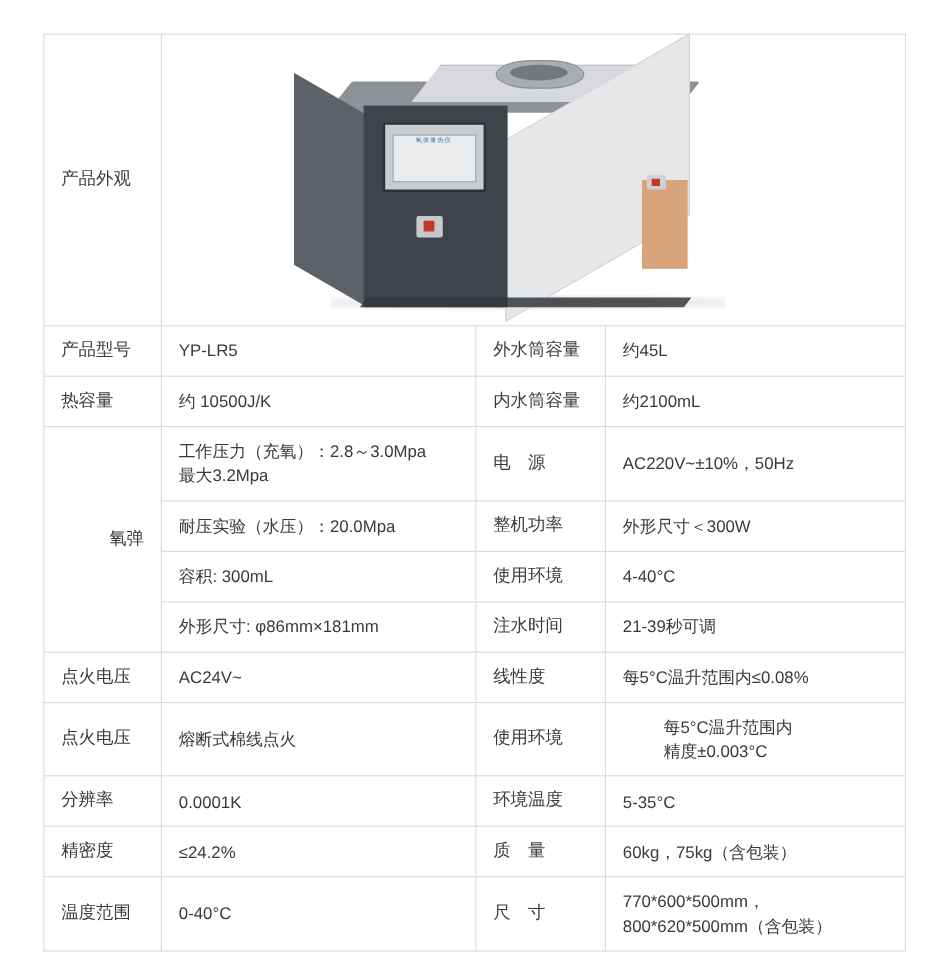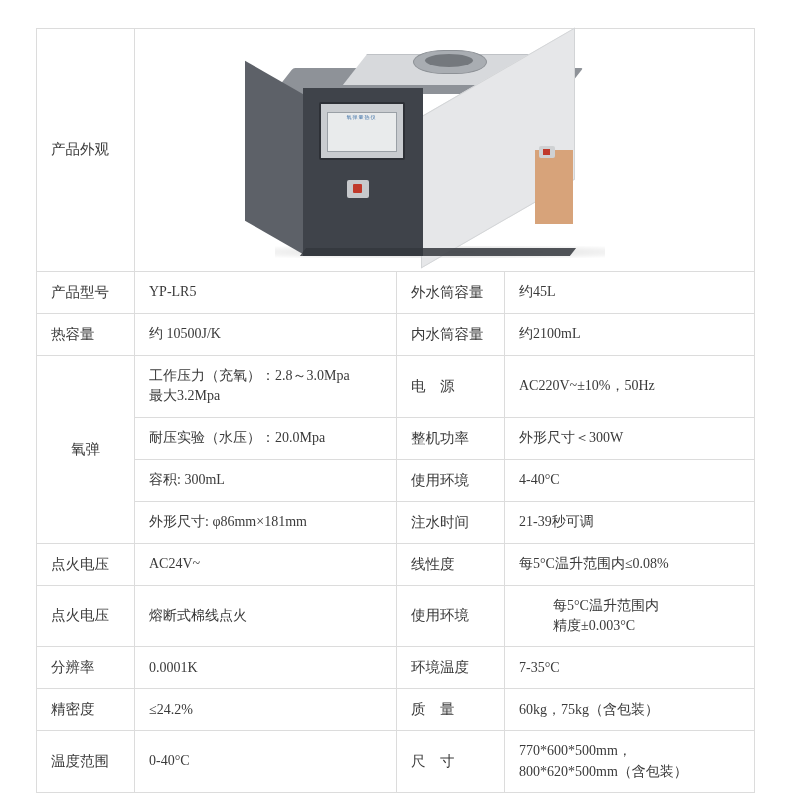--- a/index.html
+++ b/index.html
@@ -13,21 +13,20 @@
     font-family: "Liberation Sans", "DejaVu Sans", sans-serif;
     color: #333333;
     overflow: hidden;
   }
   .sheet {
     position: relative;
     width: 790px;
     height: 670px;
     box-sizing: border-box;
     padding: 28px 36px 24px 36px;
-    font-family: Liberation Serif, serif;
   }
   table.spec {
     width: 718px;
     border-collapse: collapse;
     table-layout: fixed;
     font-size: 14px;
   }
   table.spec td {
     border: 1px solid #dcdcdc;
     padding: 10px 14px;
@@ -220,21 +219,21 @@
     position: absolute;
     left: 40px;
     top: 196px;
     width: 330px;
     height: 12px;
     background: radial-gradient(ellipse at center, rgba(0,0,0,0.18), rgba(0,0,0,0));
   }
 
   
   td.group-label {
-    text-align: center;
+    text-align: right;
     margin-left: 35px;
   }
 </style>
 </head>
 <body>
 
 <div class="sheet">
   <table class="spec">
     <colgroup>
       <col class="col-l1">
@@ -322,21 +321,21 @@
         <td>熔断式棉线点火</td>
         <td class="label">使用环境</td>
         <td style="white-space: pre-line; padding-left: 48px;">每5°C温升范围内
 精度±0.003°C</td>
       </tr>
 
       <tr>
         <td class="label">分辨率</td>
         <td>0.0001K</td>
         <td class="label">环境温度</td>
-        <td>7-35°C</td>
+        <td>5-35°C</td>
       </tr>
 
       <tr>
         <td class="label">精密度</td>
         <td>≤24.2%</td>
         <td class="label">质　量</td>
         <td>60kg，75kg（含包装）</td>
       </tr>
 
       <tr>

